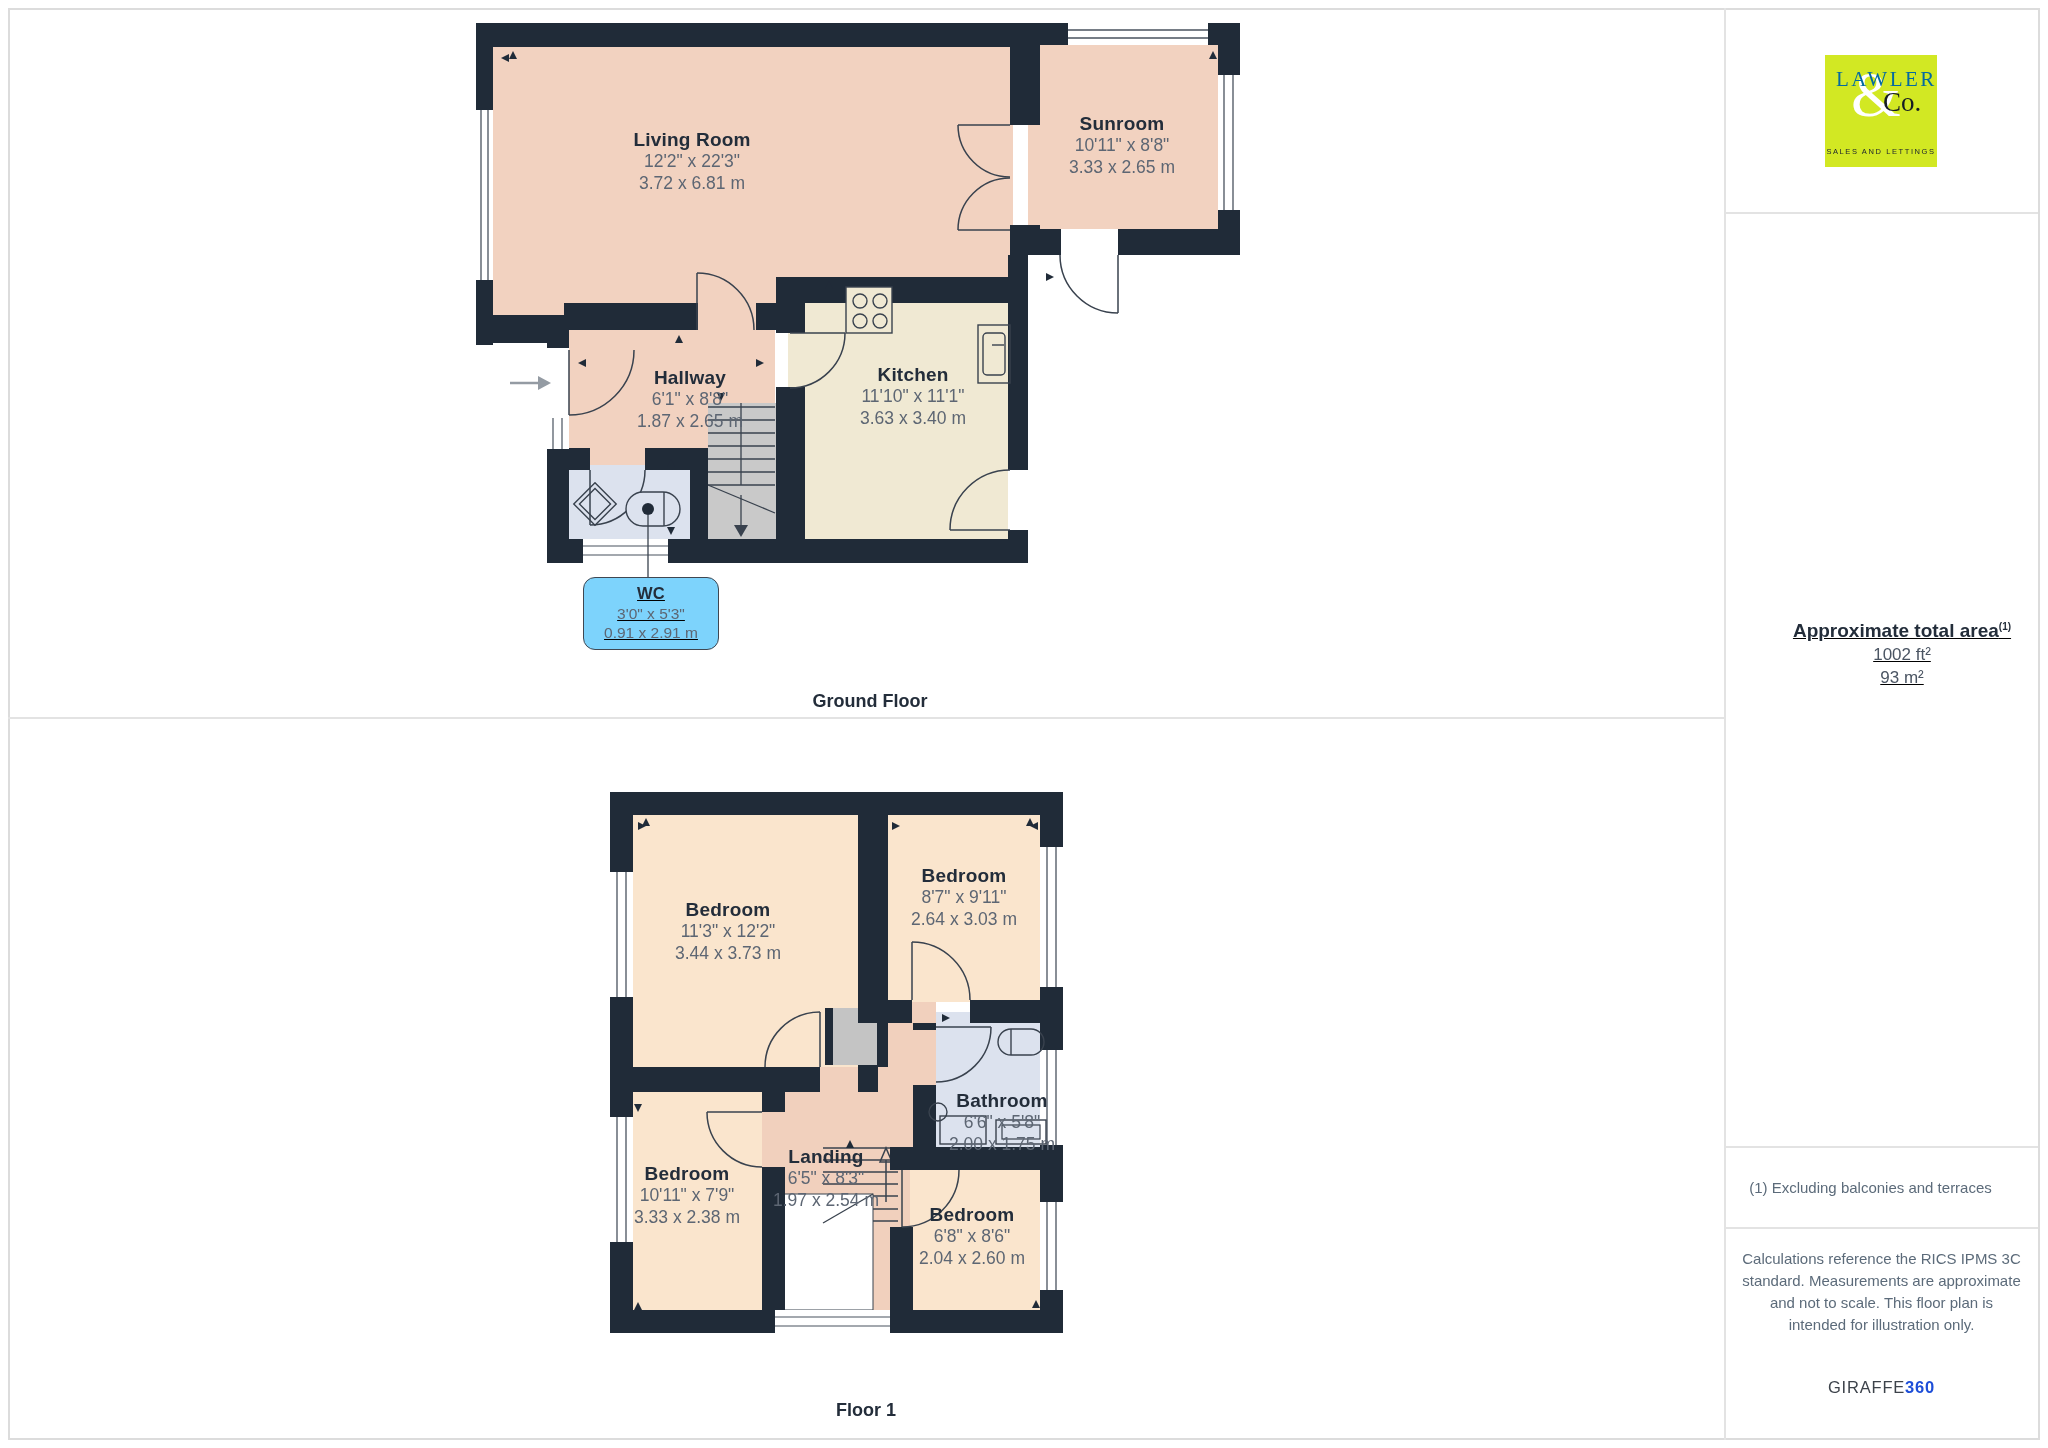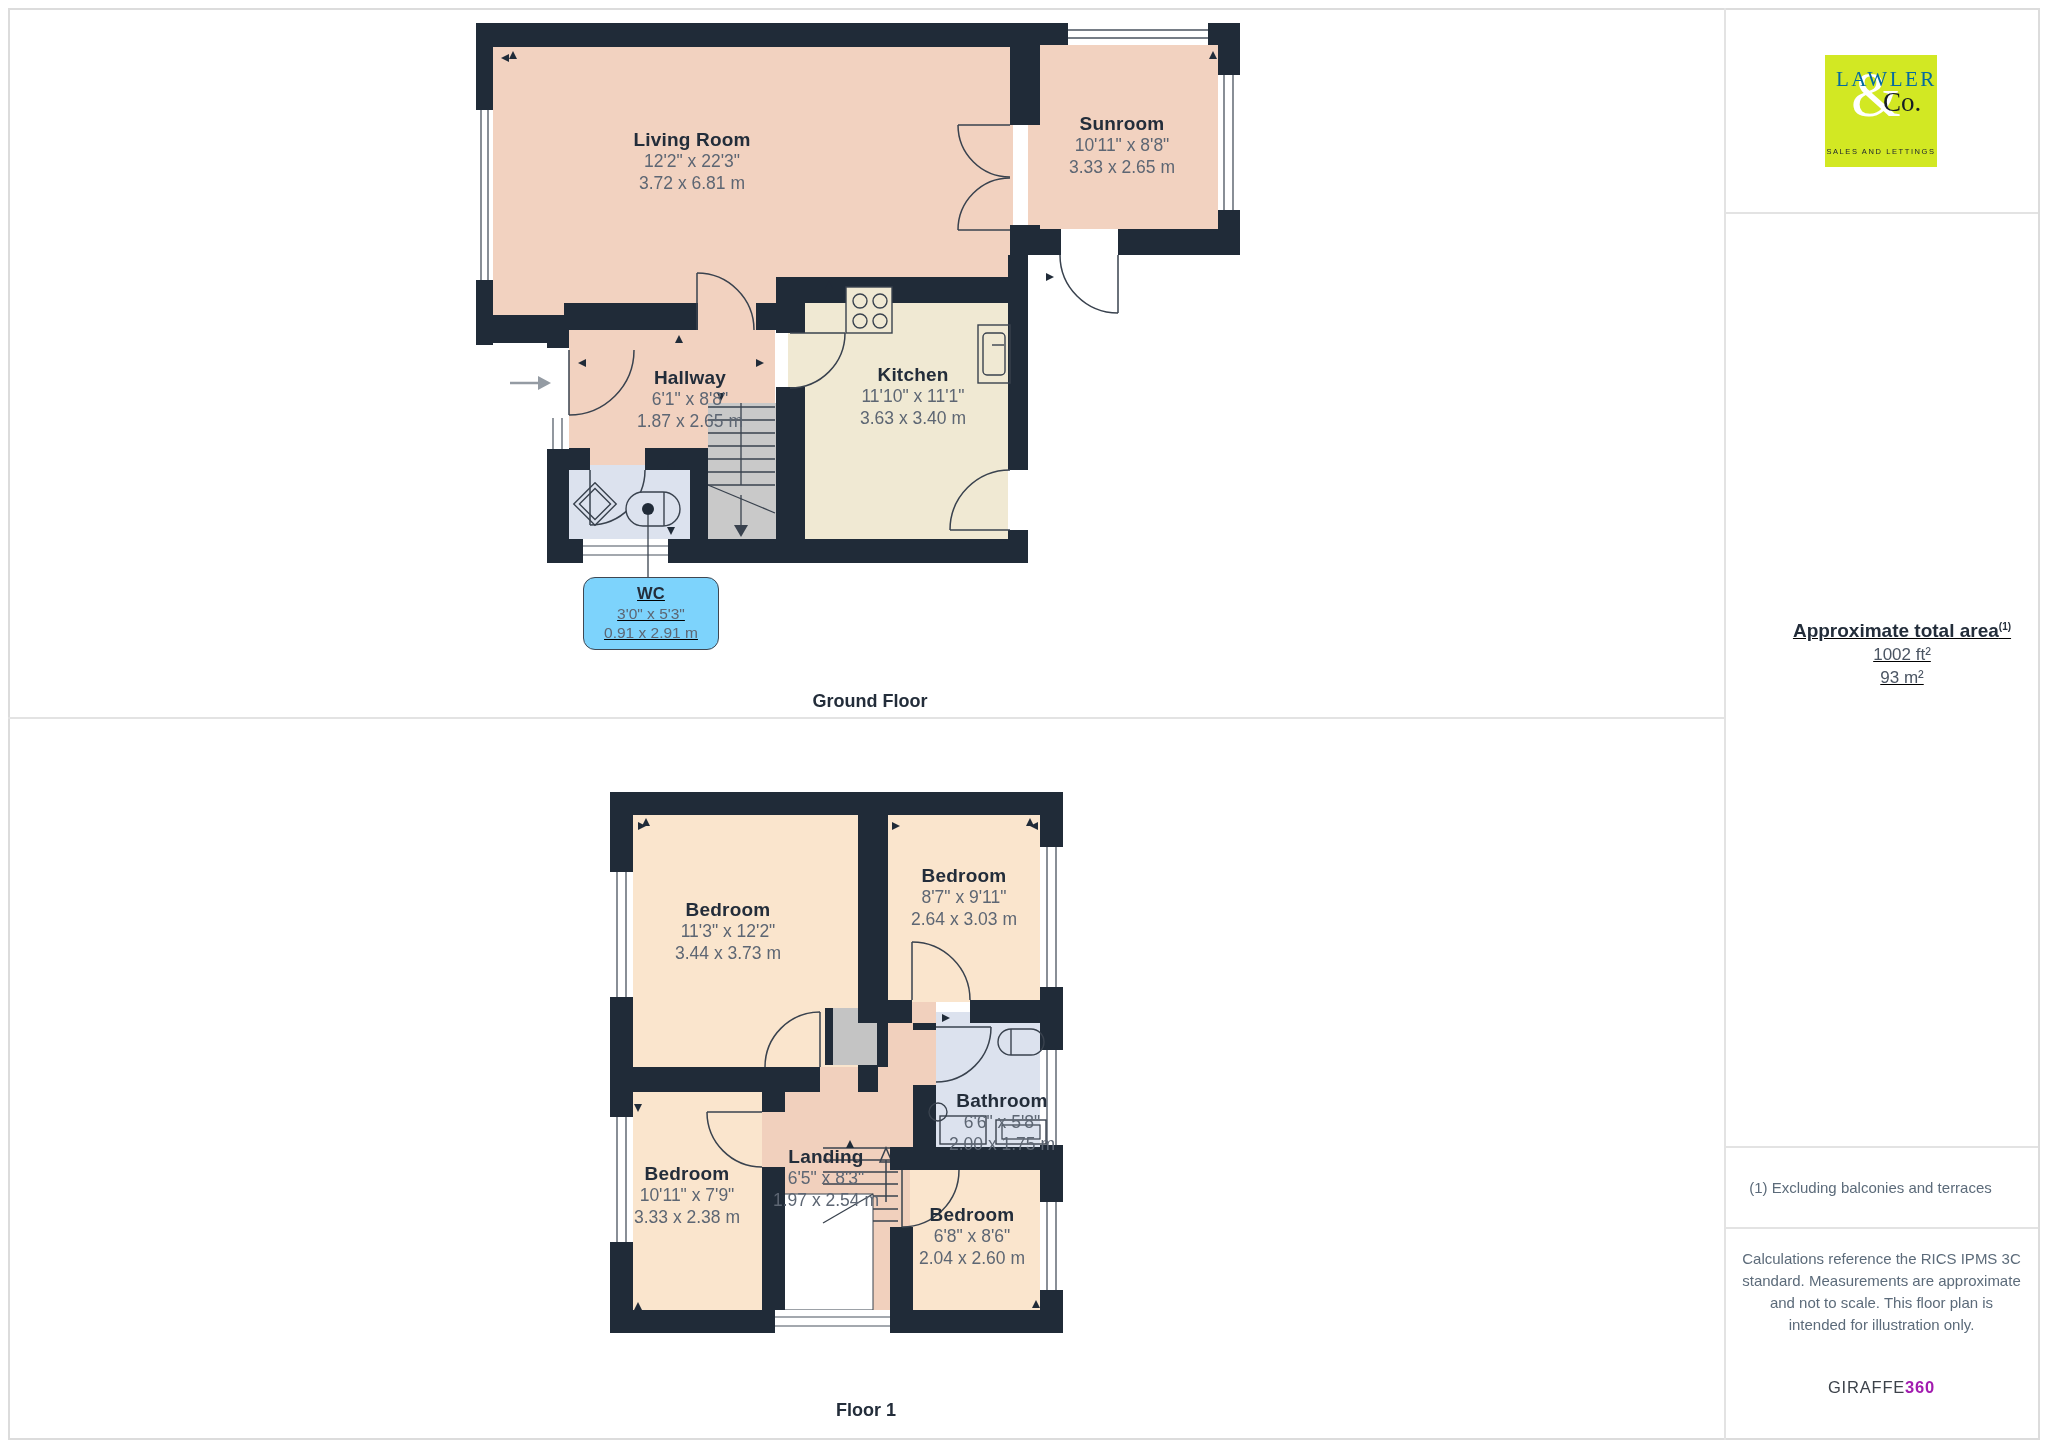--- a/index.html
+++ b/index.html
@@ -36,21 +36,21 @@
   .area-block{position:absolute;left:1726px;width:352px;top:620px;text-align:center;text-decoration:underline;}
   .area-title{font-size:19px;font-weight:700;color:#232d3a;}
   .area-title sup{font-size:10px;}
   .area-value{font-size:17px;color:#4b5563;margin-top:3px;}
   .footnote{position:absolute;left:1726px;width:289px;top:1179px;text-align:center;
     font-size:15px;color:#5c6b7a;}
   .disclaimer{position:absolute;left:1741px;width:281px;top:1248px;text-align:center;
     font-size:15px;line-height:22px;color:#5c6b7a;}
   .brand-line{position:absolute;left:1726px;width:311px;top:1378px;text-align:center;
     font-size:16.5px;color:#3d434b;letter-spacing:.8px;}
-  .brand-line .b360{font-weight:700;color:#a21caf;}
+  .brand-line .b360{font-weight:700;color:#1d4ed8;}
 </style>
 </head>
 <body>
 
 <div class="canvas">
   <div class="frame"></div>
 
   <svg class="plan-svg" style="left:468px;top:15px" width="772" height="650" viewBox="0 0 772 650">
 
     <g>

